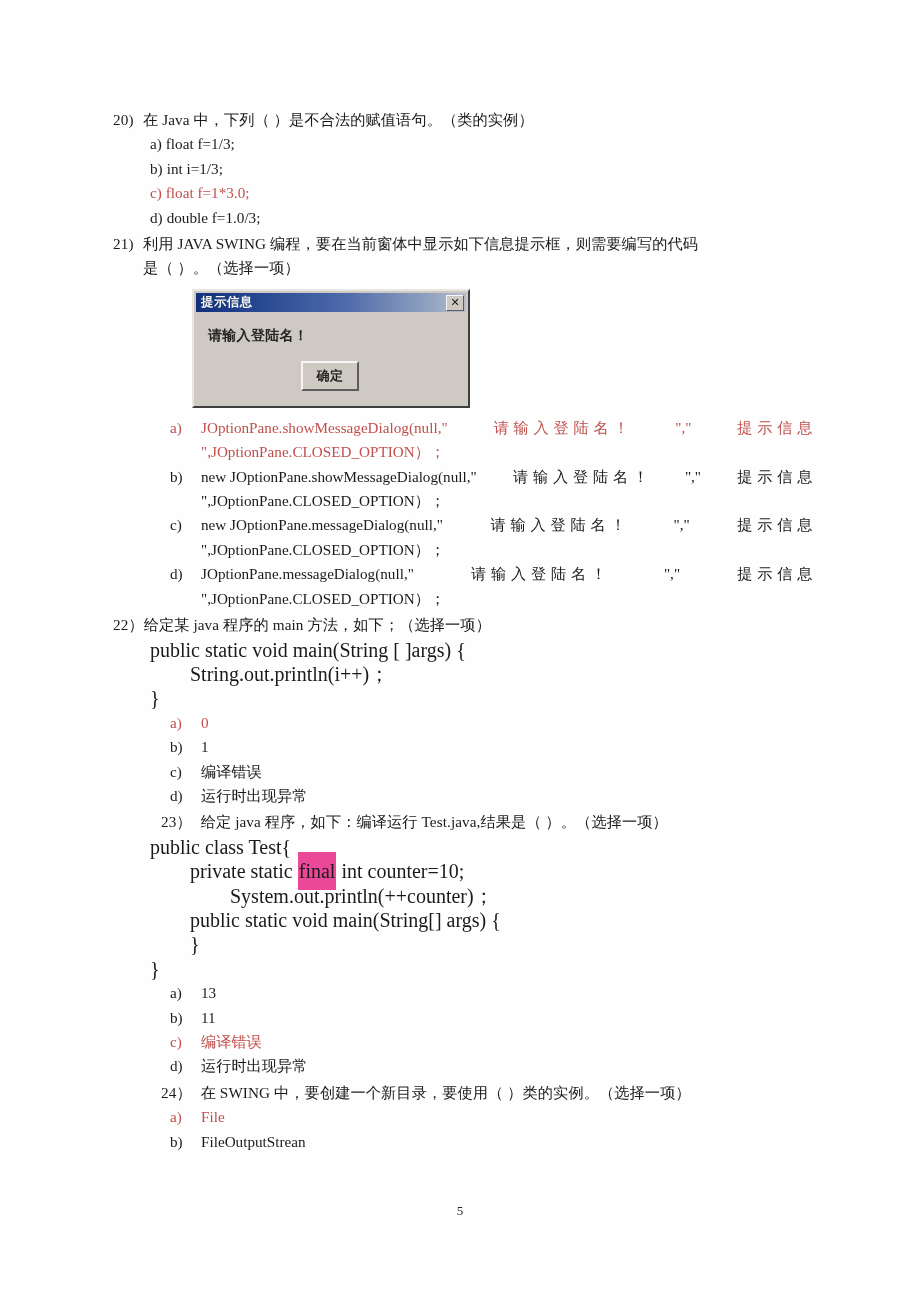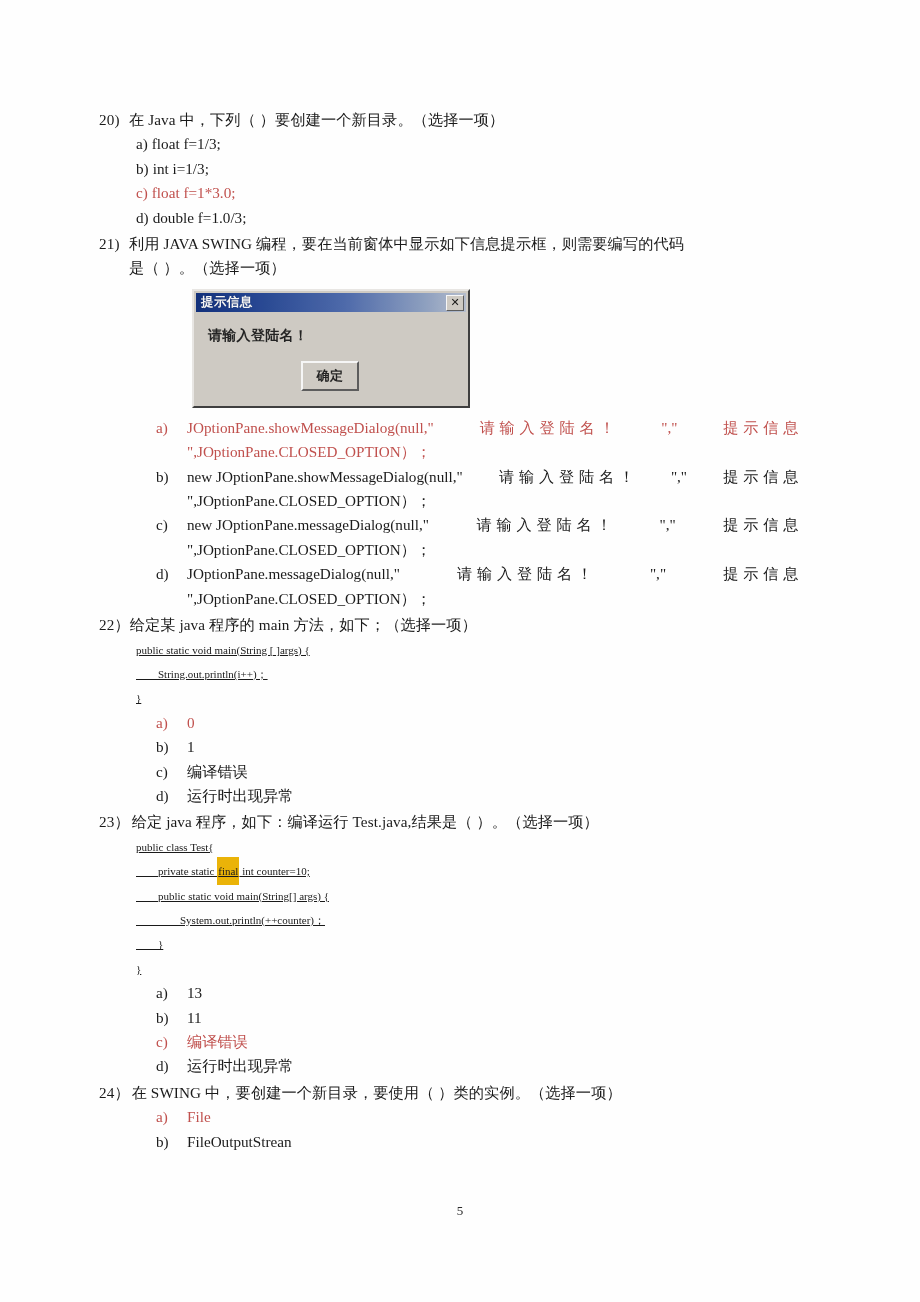--- a/index.html
+++ b/index.html
@@ -17,41 +17,41 @@
   }
   .page {
     position: absolute;
     left: 0; top: 0;
     width: 920px;
     height: 1302px;
     background: #fefefe;
   }
   .content {
     position: absolute;
-    left: 99px;
+    left: 113px;
     top: 108px;
     width: 700px;
   }
 
   
   .q {
     margin-bottom: 2px;
   }
   .q-head {
     display: flex;
     font-size: 15.2px;
     line-height: 24.4px;
     letter-spacing: 0.1px;
   }
   .q-num {
     flex: 0 0 auto;
     min-width: 30px;
     white-space: pre;
   }
-  .q-num.tight { min-width: 0; padding-right: 2px; }
+  .q-num.tight { min-width: 0; padding-right: 9px; margin-left: 48px; }
   .q-text {
     flex: 1 1 auto;
   }
 
   
   .opt {
     display: flex;
     font-size: 15.2px;
     line-height: 24.4px;
   }
@@ -63,28 +63,27 @@
   }
   .opt-lbl.w1 { min-width: 0; padding-right: 4px; }
   .opt-lbl.w2 { min-width: 31px; }
   .opt-body { flex: 1 1 auto; }
   .red { color: #c0504d; }
   .black { color: #1a1a1a; }
 
   
   .code {
     font-family: "Liberation Serif", "DejaVu Serif", serif;
-    font-size: 11px;
+    font-size: 20px;
     line-height: 24.4px;
     white-space: pre;
-    text-decoration: underline;
   }
   .code-pad2 { padding-left: 37px; }
   .hl {
-    background: #eab308;
+    background: #ec4899;
     padding: 8px 1px;
   }
 
   
   .just-line {
     display: flex;
     justify-content: space-between;
     white-space: nowrap;
     font-size: 15.2px;
     line-height: 24.4px;
@@ -191,21 +190,21 @@
 </style>
 </head>
 <body>
 
 <div class="page">
   <div class="content">
 
     <div class="q">
       <div class="q-head">
         <span class="q-num">20)</span>
-        <span class="q-text">在 Java 中，下列（  ）要创建一个新目录。（选择一项）</span>
+        <span class="q-text">在 Java 中，下列（  ）是不合法的赋值语句。（类的实例）</span>
       </div>
       <div class="opt opt-pad-b">
         <span class="opt-lbl w1 black">a)</span>
         <span class="opt-body black">float f=1/3;</span>
       </div>
       <div class="opt opt-pad-b">
         <span class="opt-lbl w1 black">b)</span>
         <span class="opt-body black">int i=1/3;</span>
       </div>
       <div class="opt opt-pad-b">
@@ -310,22 +309,22 @@
       </div>
     </div>
 
     <div class="q">
       <div class="q-head">
         <span class="q-num tight">23）</span>
         <span class="q-text">给定 java 程序，如下：编译运行 Test.java,结果是（  ）。（选择一项）</span>
       </div>
       <div class="code code-pad2">public class Test{</div>
       <div class="code code-pad2"><span>        private static </span><span class="hl">final</span><span> int counter=10;</span></div>
+      <div class="code code-pad2">                System.out.println(++counter)；</div>
       <div class="code code-pad2">        public static void main(String[] args) {</div>
-      <div class="code code-pad2">                System.out.println(++counter)；</div>
       <div class="code code-pad2">        }</div>
       <div class="code code-pad2">}</div>
 
       <div class="opt opt-pad-a">
         <span class="opt-lbl w2 black">a)</span>
         <span class="opt-body black">13</span>
       </div>
       <div class="opt opt-pad-a">
         <span class="opt-lbl w2 black">b)</span>
         <span class="opt-body black">11</span>

